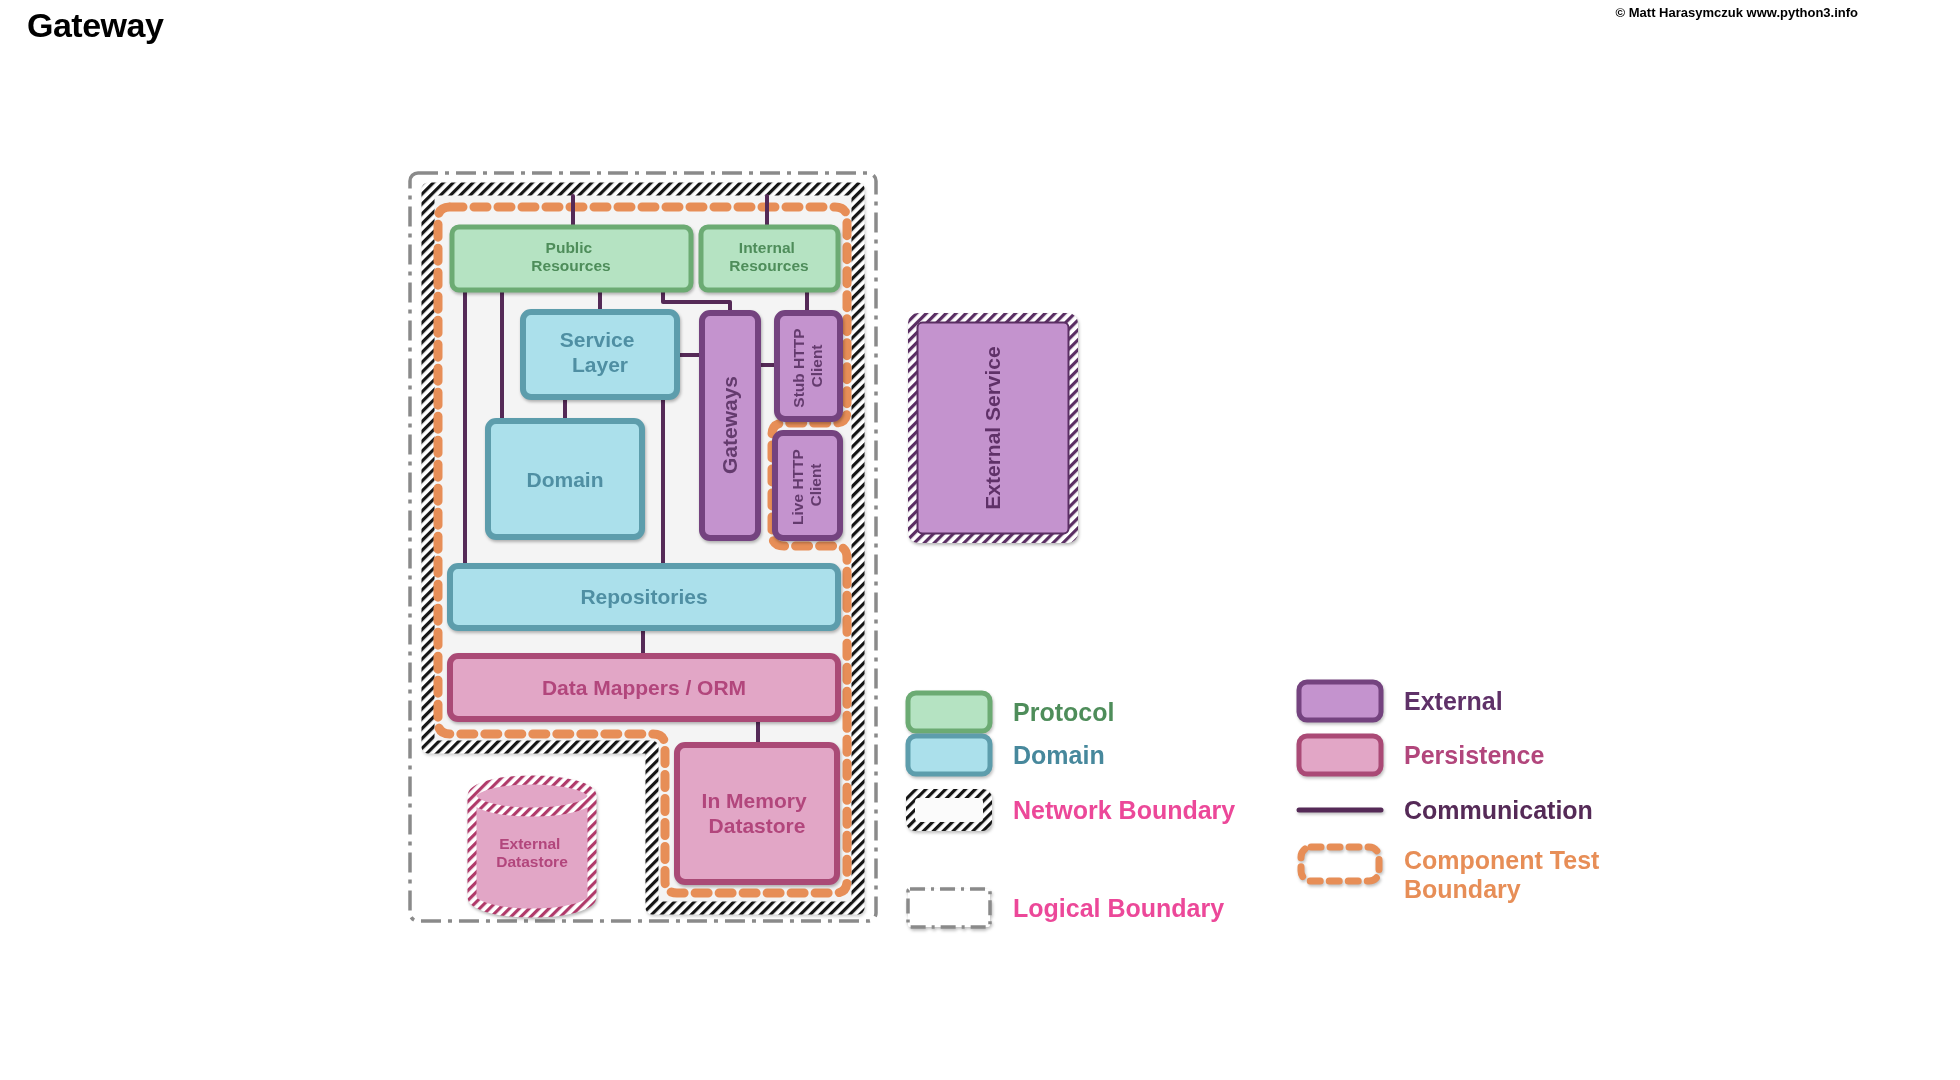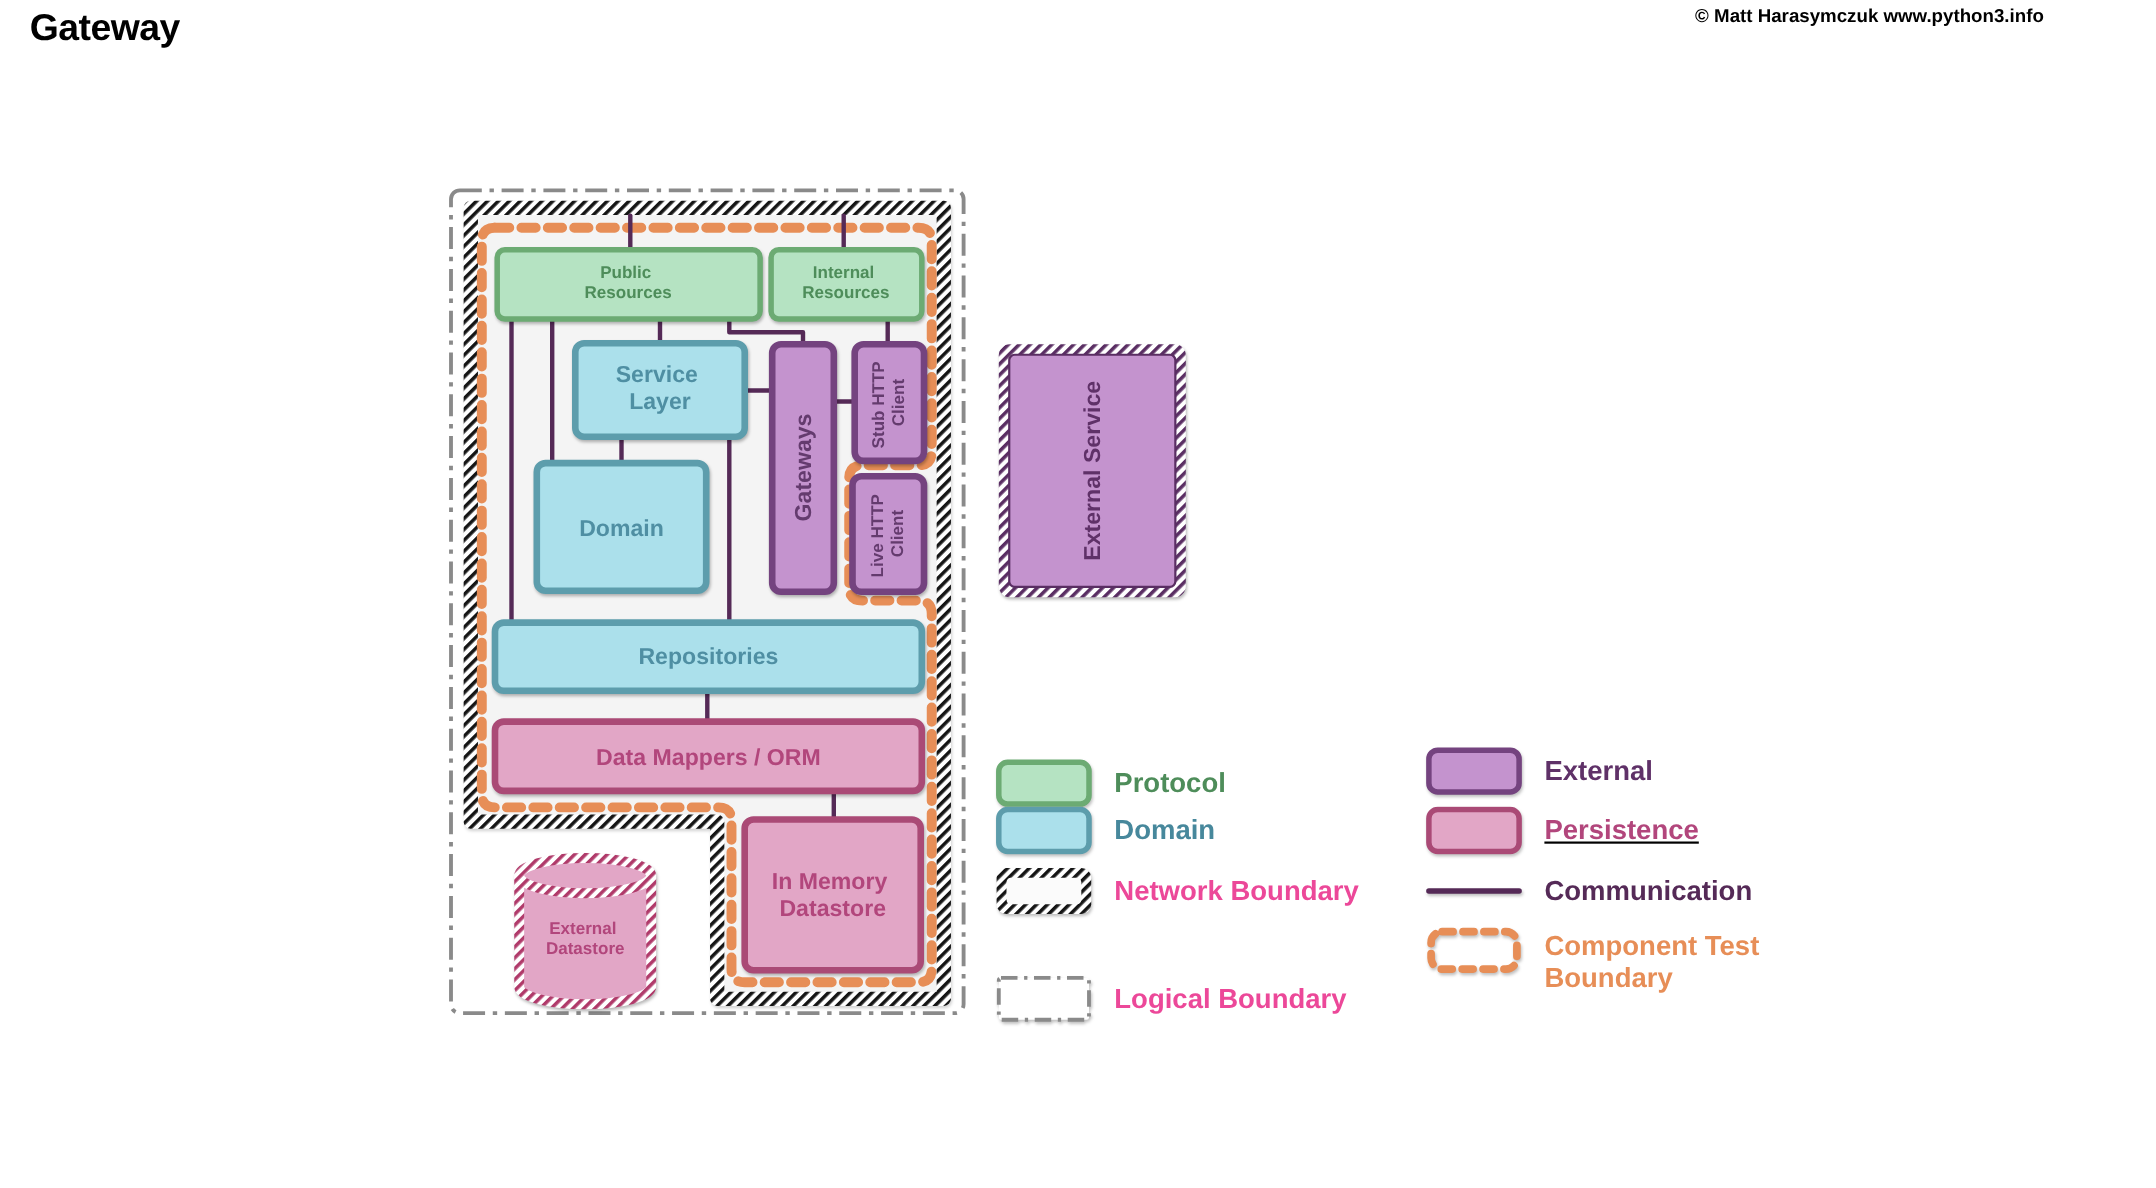--- a/index.html
+++ b/index.html
@@ -1,19 +1,19 @@
 <!DOCTYPE html>
 <html><head>
 <meta charset="utf-8">
 <style>
   html,body{margin:0;padding:0;background:#ffffff;}
   body{font-family:"Liberation Sans",sans-serif;}
   #stage{position:relative;width:1864px;height:1080px;background:#ffffff;overflow:hidden;border-radius:31px;}
   .page-title{position:absolute;left:27px;top:6px;font-size:34px;font-weight:bold;color:#000;letter-spacing:-0.5px;}
-  .copyright{position:absolute;right:6px;top:5px;font-size:17px;font-weight:bold;color:#000;text-align:right;}
+  .copyright{position:absolute;right:6px;top:5px;font-size:13px;font-weight:bold;color:#000;text-align:right;}
   #diagram-svg{position:absolute;left:390px;top:115px;}
   svg text{font-family:"Liberation Sans",sans-serif;font-weight:bold;}
   .shadow{filter:drop-shadow(1.5px 2.5px 1.5px rgba(0,0,0,0.28));}
   .softshadow{filter:drop-shadow(1px 2px 1.5px rgba(0,0,0,0.18));}
   .legend-item{position:absolute;display:flex;align-items:center;gap:20px;}
   .legend-item.align-top{align-items:flex-start;}
   .legend-swatch{flex:0 0 auto;filter:drop-shadow(1px 2px 1.5px rgba(0,0,0,0.25));}
   .legend-label{font-size:25px;font-weight:bold;line-height:1.15;white-space:nowrap;}
   .legend-label.wrap{white-space:normal;max-width:230px;margin-top:4px;}
   .lbl-protocol{color:#4e8d5a;}
@@ -175,21 +175,21 @@
     </svg>
     <span class="legend-label lbl-gray">Logical Boundary</span>
   </div>
 
   <div class="legend-item" style="left:1296px;top:679px;">
     <svg class="legend-swatch" width="88" height="44">
       <rect x="3" y="3" width="82" height="38" rx="8" fill="#c493ce" stroke="#74437f" stroke-width="5"></rect>
     </svg>
     <span class="legend-label lbl-external">External</span>
   </div>
-  <div class="legend-item" style="left:1296px;top:733px;text-decoration:underline;">
+  <div class="legend-item" style="left:1296px;top:733px;">
     <svg class="legend-swatch" width="88" height="44">
       <rect x="3" y="3" width="82" height="38" rx="8" fill="#e2a6c6" stroke="#aa4a76" stroke-width="5"></rect>
     </svg>
     <span class="legend-label lbl-persistence">Persistence</span>
   </div>
   <div class="legend-item" style="left:1296px;top:788px;">
     <svg class="legend-swatch" width="88" height="44">
       <line x1="3" y1="22" x2="85" y2="22" stroke="#552a57" stroke-width="5" stroke-linecap="round"></line>
     </svg>
     <span class="legend-label lbl-communication">Communication</span>

